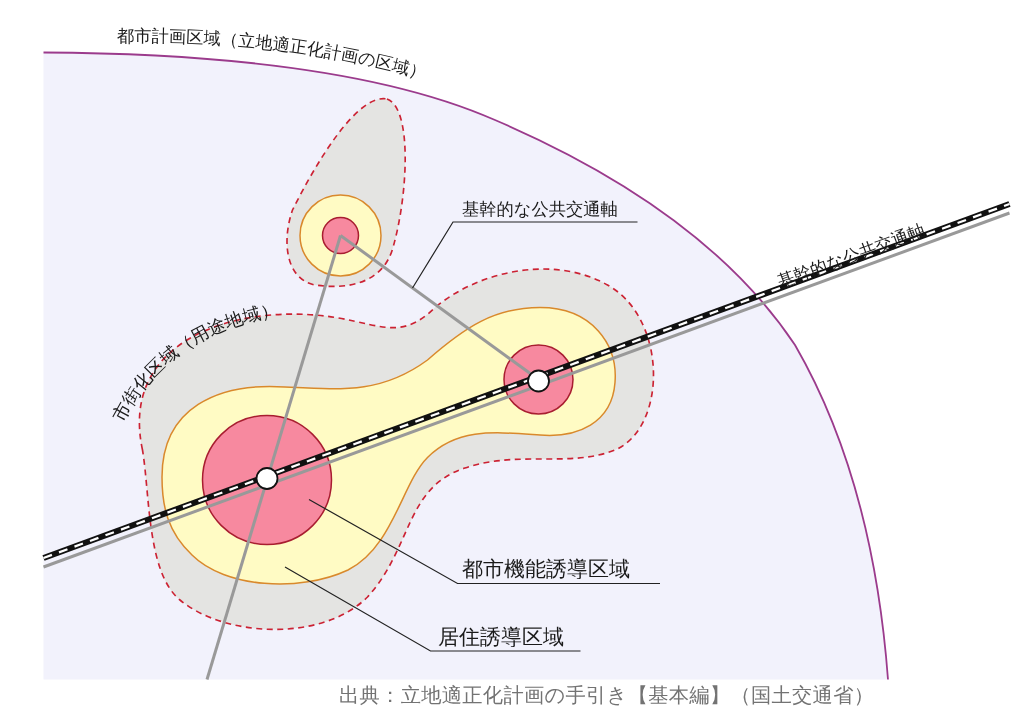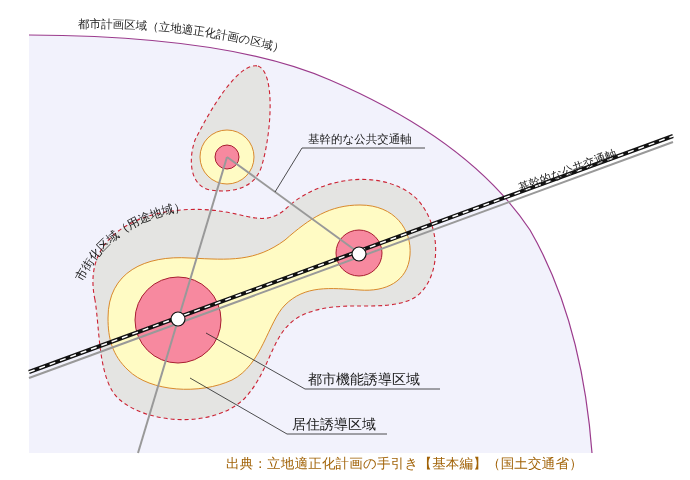--- a/index.html
+++ b/index.html
@@ -2,21 +2,21 @@
 <html><head>
   <meta charset="utf-8">
   <style>
     html, body { margin: 0; padding: 0; background: #ffffff; }
     body { width: 690px; height: 480px; overflow: hidden; position: relative; }
     .diagram { position: absolute; left: 0; top: 0; width: 690px; height: 480px; }
     svg text { font-family: "DejaVu Sans", "Liberation Sans", sans-serif; fill: #1a1a1a; }
     .lbl { font-size: 14px; }
     .lbl-sm { font-size: 11.5px; }
     .lbl-curve { font-size: 12px; }
-    .source { position: absolute; left: 226px; top: 455px; font-family: "DejaVu Sans", "Liberation Sans", sans-serif; font-size: 13.5px; color: #a16207; white-space: nowrap; letter-spacing: 0.2px; }
+    .source { position: absolute; left: 226px; top: 455px; font-family: "DejaVu Sans", "Liberation Sans", sans-serif; font-size: 13.5px; color: #737373; white-space: nowrap; letter-spacing: 0.2px; }
   </style>
 </head>
 <body>
 
 <svg class="diagram" viewBox="0 0 690 480" xmlns="http://www.w3.org/2000/svg">
 
   <path d="M29,35 Q 230,36 330,80 Q 470,140 530,230 Q 582,320 592,453 L 29,453 Z" fill="#f2f2fc" stroke="none"></path>
   <path d="M29,35 Q 230,36 330,80 Q 470,140 530,230 Q 582,320 592,453" fill="none" stroke="#9b3b8c" stroke-width="1.2"></path>
 
   <defs>

